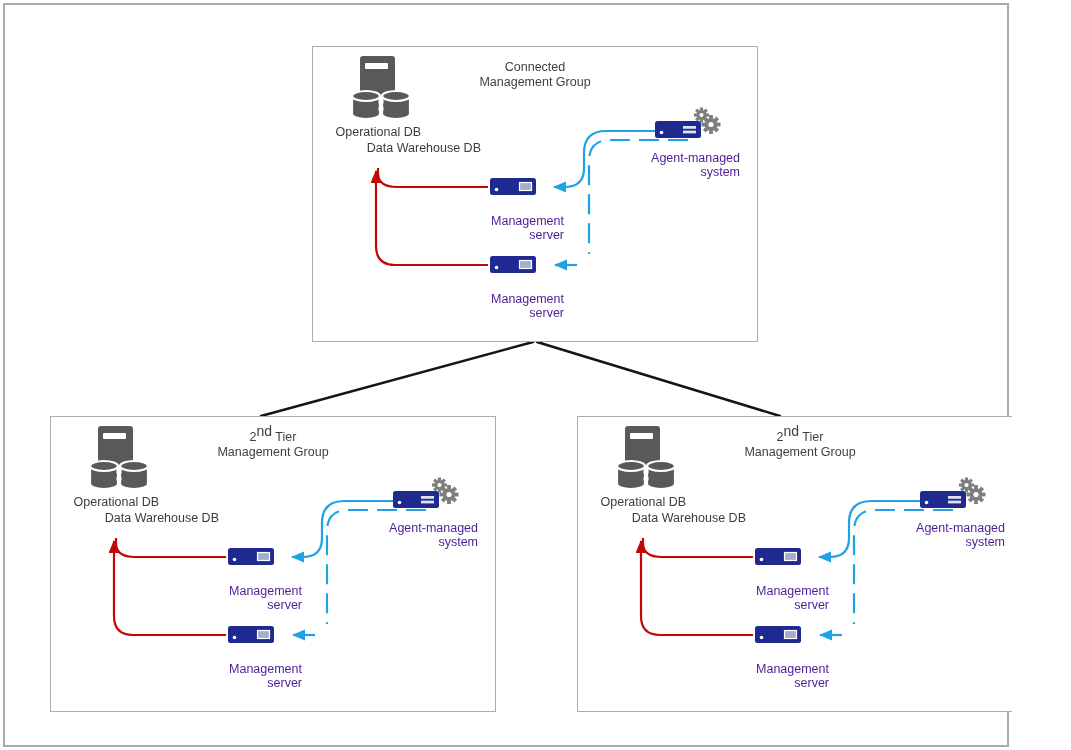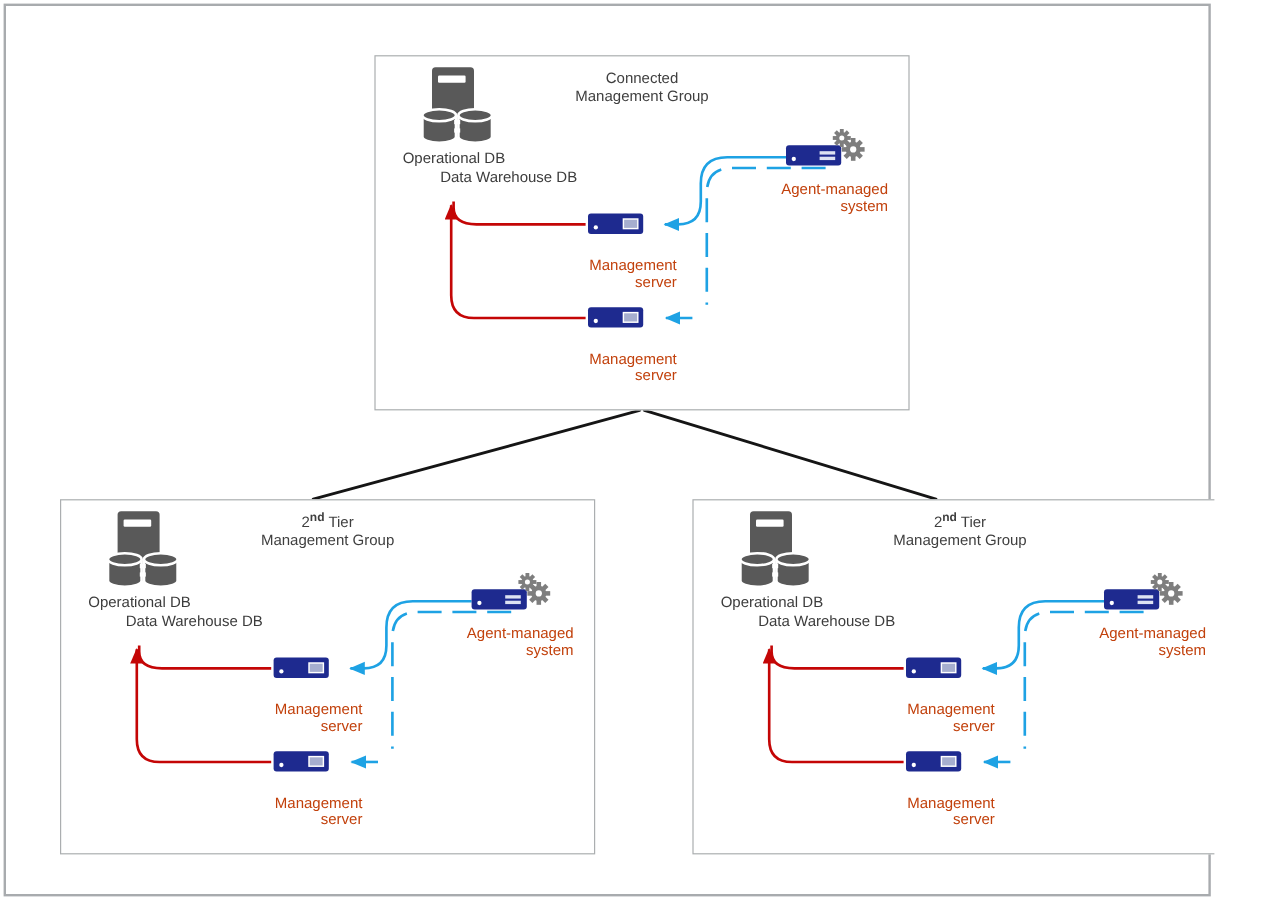--- a/index.html
+++ b/index.html
@@ -10,24 +10,24 @@
   .gbox{position:absolute;width:446px;height:296px;border:1.6px solid #abaeb0;background:#fff;box-sizing:border-box;}
   #box-connected{left:312px;top:46px;}
   #box-tier-left{left:50px;top:416px;}
   #box-tier-right{left:577px;top:416px;}
   .scene{position:absolute;left:0;top:0;width:446px;height:296px;}
   .red{fill:none;stroke:#c40606;stroke-width:2.2px;}
   .cyan{fill:none;stroke:#1ea2e4;stroke-width:2.2px;}
   .dash{stroke-dasharray:20 9;}
   .title{position:absolute;left:0;right:0;top:7px;text-align:center;color:#3f3f3f;
          font-size:12.5px;line-height:15px;}
-  .title sup{font-size:10px;font-weight:bold;}
+  .title sup{font-size:14px;}
   .lbl{position:absolute;text-align:right;font-size:12.5px;line-height:14px;}
   .lbl.gray{color:#3c3c3c;}
-  .lbl.blue{color:#c2410c;}
+  .lbl.blue{color:#4c1d95;}
 </style>
 </head>
 <body>
 
 <div class="page">
   <div class="frame"></div>
 
   <svg width="0" height="0" style="position:absolute" aria-hidden="true">
     <defs>
       <marker id="mred" markerUnits="userSpaceOnUse" markerWidth="15" markerHeight="13" refX="12" refY="5.5" orient="auto">

